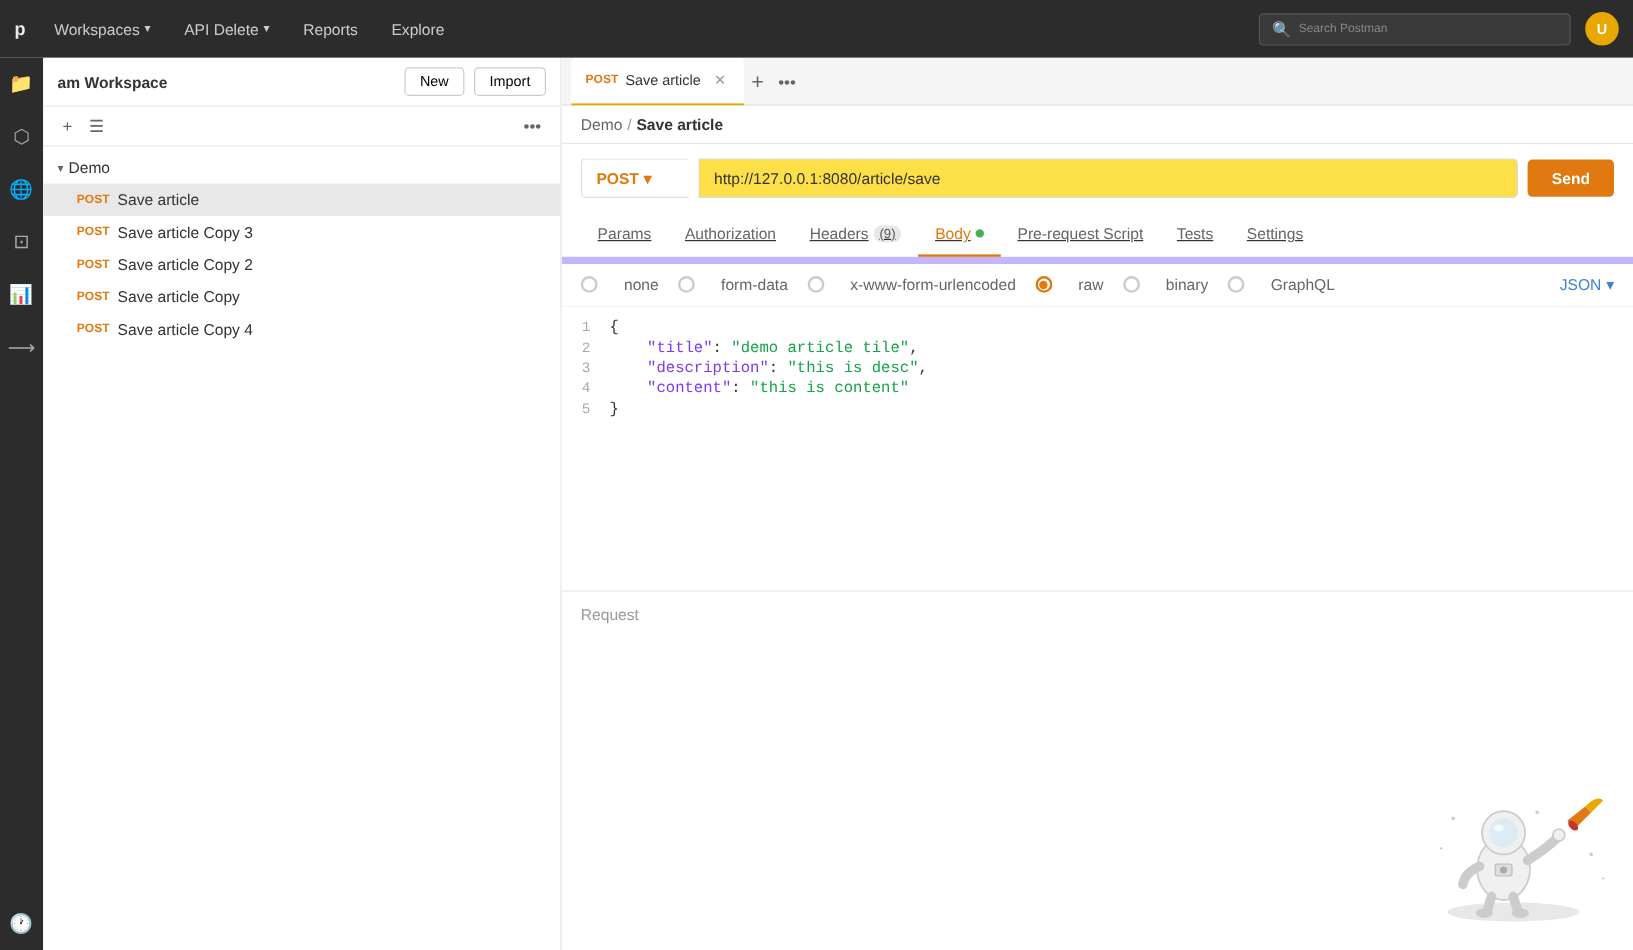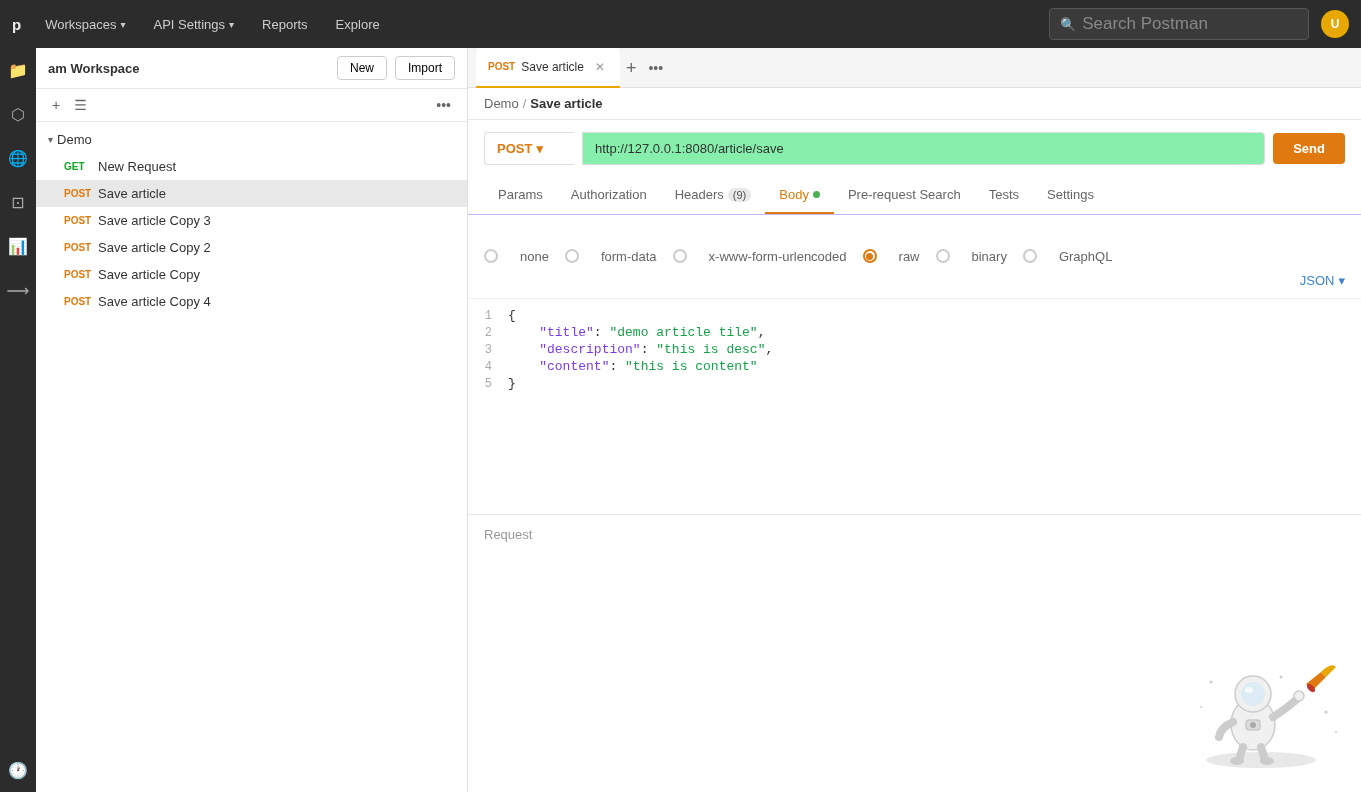--- a/index.html
+++ b/index.html
@@ -126,31 +126,31 @@
       display: flex; align-items: center; margin: 12px 16px; gap: 8px; flex-shrink: 0;
     }
     .method-select {
       display: flex; align-items: center; gap: 4px; padding: 8px 12px;
       border: 1px solid #ddd; border-radius: 4px 0 0 4px; background: #fff;
       font-weight: 600; color: #e07a10; cursor: pointer; font-size: 13px;
       border-right: none; min-width: 90px;
     }
     .url-input {
       flex: 1; padding: 8px 12px; border: 1px solid #ddd; border-radius: 0 4px 4px 0;
-      font-size: 13px; color: #333; background: #86efac; outline: none;
+      font-size: 13px; color: #333; background: #fde047; outline: none;
     }
     .send-btn {
       padding: 8px 20px; background: #e07a10; color: #fff; border: none;
       border-radius: 4px; font-size: 13px; font-weight: 600; cursor: pointer;
     }
 
     
     .sub-tabs {
-      display: flex; align-items: center; border-bottom: 1px solid #c4b5fd;
-      padding: 0 16px; flex-shrink: 0;
+      display: flex; align-items: center; border-bottom: 6px solid #c4b5fd;
+      padding: 0 16px; flex-shrink: 0; text-decoration: underline;
     }
     .sub-tab {
       padding: 10px 14px; font-size: 13px; color: #666; cursor: pointer;
       border-bottom: 2px solid transparent; display: flex; align-items: center; gap: 4px;
     }
     .sub-tab.active { color: #e07a10; border-bottom: 2px solid #e07a10; font-weight: 500; }
     .badge {
       background: #e8e8e8; color: #555; font-size: 11px; padding: 1px 5px;
       border-radius: 8px;
     }
@@ -167,21 +167,21 @@
     .radio-circle {
       width: 14px; height: 14px; border-radius: 50%; border: 2px solid #ccc;
       display: flex; align-items: center; justify-content: center;
     }
     .radio-circle.selected { border-color: #e07a10; }
     .radio-circle.selected::after {
       content: ''; width: 7px; height: 7px; background: #e07a10; border-radius: 50%;
     }
     .json-dropdown {
       margin-left: auto; display: flex; align-items: flex-start; gap: 4px;
-      color: #3d85c8; font-weight: 500; cursor: pointer; font-size: 13px; margin-top: 48px;
+      color: #3d85c8; font-weight: 500; cursor: pointer; font-size: 13px;
     }
 
     
     .code-editor {
       flex: 1; padding: 8px 0; font-family: 'Courier New', monospace; font-size: 13px;
       background: #fff; overflow-y: auto;
     }
     .code-line {
       display: flex; align-items: flex-start; padding: 1px 0;
     }
@@ -213,33 +213,33 @@
 </head>
 <body>
 
 <div class="top-nav">
   <span class="nav-logo">p</span>
   <div class="nav-item">
     <span>Workspaces</span>
     <span class="chevron">▾</span>
   </div>
   <div class="nav-item">
-    <span>API Settings</span>
+    <span>API Delete</span>
     <span class="chevron">▾</span>
   </div>
   <div class="nav-item">
     <span>Reports</span>
   </div>
   <div class="nav-item">
     <span>Explore</span>
   </div>
   <div class="nav-spacer"></div>
   <div class="search-bar">
     <span>🔍</span>
-    <span style="color:#888; font-size:17px;">Search Postman</span>
+    <span style="color:#888; font-size:10px;">Search Postman</span>
   </div>
   <div class="nav-avatar">U</div>
 </div>
 
 <div class="main-layout">
 
   <div class="icon-strip">
     <div class="strip-icon" title="Collections">📁</div>
     <div class="strip-icon" title="APIs">⬡</div>
     <div class="strip-icon" title="Environments">🌐</div>
@@ -261,24 +261,20 @@
       <button class="icon-btn">☰</button>
       <div style="flex:1"></div>
       <button class="icon-btn">•••</button>
     </div>
     <div class="sidebar-content">
       <div class="collection-header">
         <span class="chevron-icon">▾</span>
         <span class="collection-name">Demo</span>
       </div>
       <div id="sidebar-requests">
-          <div class="request-item">
-    <span class="method-badge method-get">GET</span>
-    <span class="request-name">New Request</span>
-  </div>
           <div class="request-item active">
     <span class="method-badge method-post">POST</span>
     <span class="request-name">Save article</span>
   </div>
           <div class="request-item">
     <span class="method-badge method-post">POST</span>
     <span class="request-name">Save article Copy 3</span>
   </div>
           <div class="request-item">
     <span class="method-badge method-post">POST</span>
@@ -321,21 +317,21 @@
       </div>
       <input class="url-input" type="text" value="http://127.0.0.1:8080/article/save" style="">
       <button class="send-btn">Send</button>
     </div>
 
     <div class="sub-tabs" id="sub-tabs-container">
         <div class="sub-tab">Params</div>
         <div class="sub-tab">Authorization</div>
         <div class="sub-tab">Headers <span class="badge">(9)</span></div>
         <div class="sub-tab active">Body <span class="dot-indicator"></span></div>
-        <div class="sub-tab">Pre-request Search</div>
+        <div class="sub-tab">Pre-request Script</div>
         <div class="sub-tab">Tests</div>
         <div class="sub-tab">Settings</div>
       </div>
 
     <div class="body-options" id="body-options-container">
         <label class="radio-option">
           <div class="radio-circle"></div>
           <span>none</span>
         </label>
         <label class="radio-option">

